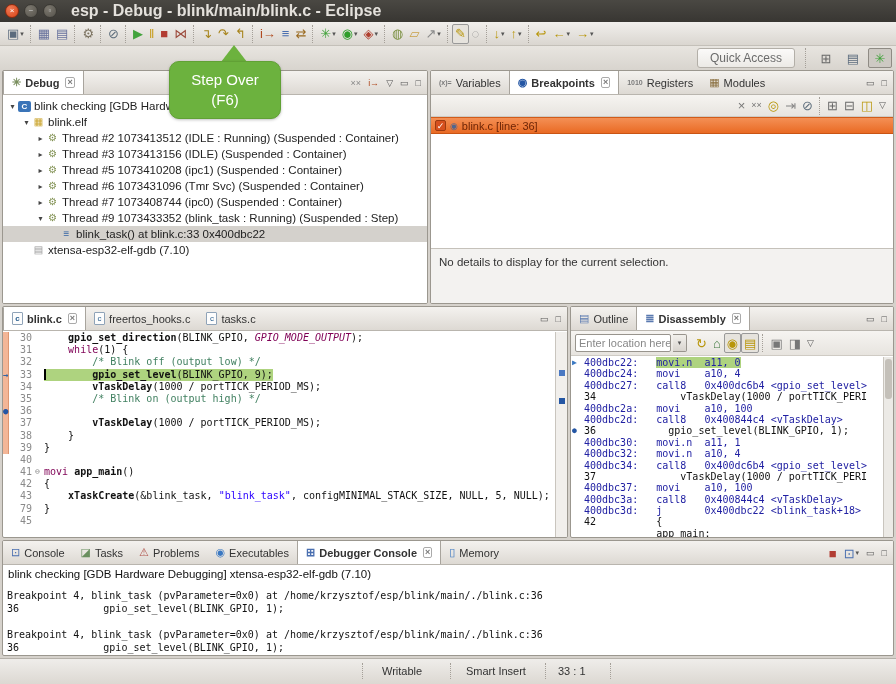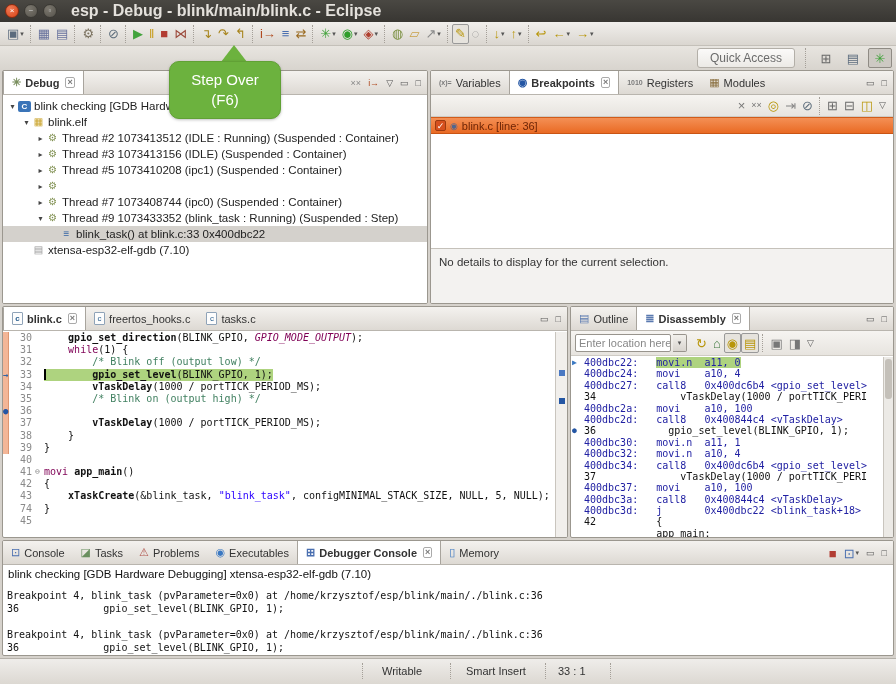--- a/index.html
+++ b/index.html
@@ -317,20 +317,21 @@
           <span class="ttext">Thread #3 1073413156 (IDLE) (Suspended : Container)</span>
         </div>
         <div class="trow" style="padding-left: 32px;">
           <span class="twist">▸</span>
           <span class="nicon ni-thread">⚙</span>
           <span class="ttext">Thread #5 1073410208 (ipc1) (Suspended : Container)</span>
         </div>
         <div class="trow" style="padding-left: 32px;">
           <span class="twist">▸</span>
           <span class="nicon ni-thread">⚙</span>
+          <span class="ttext">Thread #6 1073431096 (Tmr Svc) (Suspended : Container)</span>
         </div>
         <div class="trow" style="padding-left: 32px;">
           <span class="twist">▸</span>
           <span class="nicon ni-thread">⚙</span>
           <span class="ttext">Thread #7 1073408744 (ipc0) (Suspended : Container)</span>
         </div>
         <div class="trow" style="padding-left: 32px;">
           <span class="twist">▾</span>
           <span class="nicon ni-thread">⚙</span>
           <span class="ttext">Thread #9 1073433352 (blink_task : Running) (Suspended : Step)</span>
@@ -441,32 +442,32 @@
           </span>
           <span class="ticon">
             <span class="glyph small" style="color: rgb(85, 85, 85);">□</span>
           </span>
         </div>
     </div>
     <div class="codearea" id="code-lines">
         <div class="crow"><span class="ann range"></span><span class="lnum">30</span><span class="fold"></span><span class="ctext"><span class="tk-pl">    </span><span class="tk-fn">gpio_set_direction</span><span class="tk-pl">(BLINK_GPIO, </span><span class="tk-mac">GPIO_MODE_OUTPUT</span><span class="tk-pl">);</span></span></div>
         <div class="crow"><span class="ann range"></span><span class="lnum">31</span><span class="fold"></span><span class="ctext"><span class="tk-pl">    </span><span class="tk-kw">while</span><span class="tk-pl">(1) {</span></span></div>
         <div class="crow"><span class="ann range"></span><span class="lnum">32</span><span class="fold"></span><span class="ctext"><span class="tk-pl">        </span><span class="tk-cm">/* Blink off (output low) */</span></span></div>
-        <div class="crow"><span class="ann range"><span class="mark ip">→</span></span><span class="lnum">33</span><span class="fold"></span><span class="ctext curline"><span class="caret"></span><span class="tk-pl">        </span><span class="tk-fn">gpio_set_level</span><span class="tk-pl">(BLINK_GPIO, 1);</span></span></div>
+        <div class="crow"><span class="ann range"><span class="mark ip">→</span></span><span class="lnum">33</span><span class="fold"></span><span class="ctext curline"><span class="caret"></span><span class="tk-pl">        </span><span class="tk-fn">gpio_set_level</span><span class="tk-pl">(BLINK_GPIO, 9);</span></span></div>
         <div class="crow"><span class="ann range"></span><span class="lnum">34</span><span class="fold"></span><span class="ctext"><span class="tk-pl">        </span><span class="tk-fn">vTaskDelay</span><span class="tk-pl">(1000 / portTICK_PERIOD_MS);</span></span></div>
         <div class="crow"><span class="ann range"></span><span class="lnum">35</span><span class="fold"></span><span class="ctext"><span class="tk-pl">        </span><span class="tk-cm">/* Blink on (output high) */</span></span></div>
         <div class="crow"><span class="ann range"><span class="mark bp">●</span></span><span class="lnum">36</span><span class="fold"></span></div>
         <div class="crow"><span class="ann range"></span><span class="lnum">37</span><span class="fold"></span><span class="ctext"><span class="tk-pl">        </span><span class="tk-fn">vTaskDelay</span><span class="tk-pl">(1000 / portTICK_PERIOD_MS);</span></span></div>
         <div class="crow"><span class="ann range"></span><span class="lnum">38</span><span class="fold"></span><span class="ctext"><span class="tk-pl">    }</span></span></div>
         <div class="crow"><span class="ann range"></span><span class="lnum">39</span><span class="fold"></span><span class="ctext"><span class="tk-pl">}</span></span></div>
         <div class="crow"><span class="ann"></span><span class="lnum">40</span><span class="fold"></span><span class="ctext"></span></div>
         <div class="crow"><span class="ann"></span><span class="lnum">41</span><span class="fold">⊖</span><span class="ctext"><span class="tk-kw">movi</span><span class="tk-pl"> </span><span class="tk-fn">app_main</span><span class="tk-pl">()</span></span></div>
         <div class="crow"><span class="ann"></span><span class="lnum">42</span><span class="fold"></span><span class="ctext"><span class="tk-pl">{</span></span></div>
         <div class="crow"><span class="ann"></span><span class="lnum">43</span><span class="fold"></span><span class="ctext"><span class="tk-pl">    </span><span class="tk-fn">xTaskCreate</span><span class="tk-pl">(&amp;blink_task, </span><span class="tk-str">"blink_task"</span><span class="tk-pl">, configMINIMAL_STACK_SIZE, NULL, 5, NULL);</span></span></div>
-        <div class="crow"><span class="ann"></span><span class="lnum">74</span><span class="fold"></span><span class="ctext"><span class="tk-pl">}</span></span></div>
+        <div class="crow"><span class="ann"></span><span class="lnum">79</span><span class="fold"></span><span class="ctext"><span class="tk-pl">}</span></span></div>
         <div class="crow"><span class="ann"></span><span class="lnum">45</span><span class="fold"></span><span class="ctext"></span></div>
       </div>
     <div class="ruler">
       <div class="rmark" style="top:38px;background:#4a78c2"></div>
       <div class="rmark" style="top:66px;background:#2456a4"></div>
     </div>
   </div>
 
   <div class="panel" style="left:570px;top:306px;width:324px;height:232px">
     <div class="tabbar">

